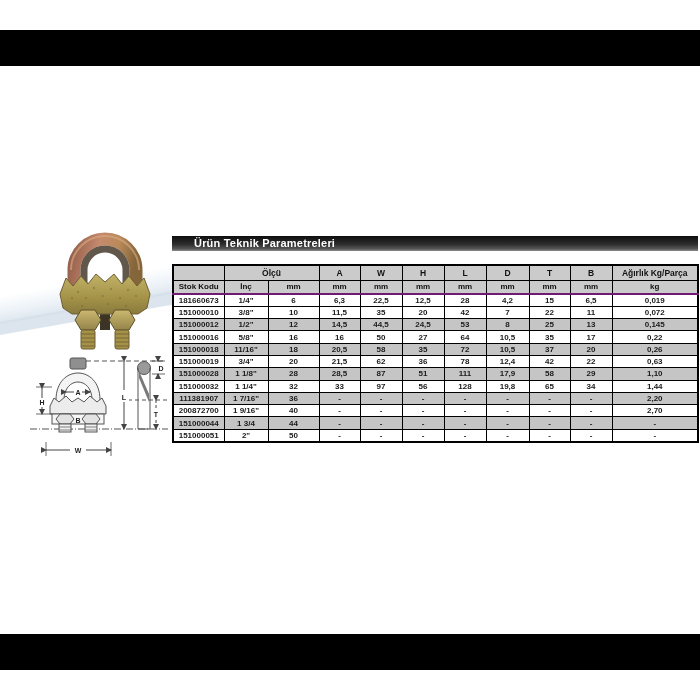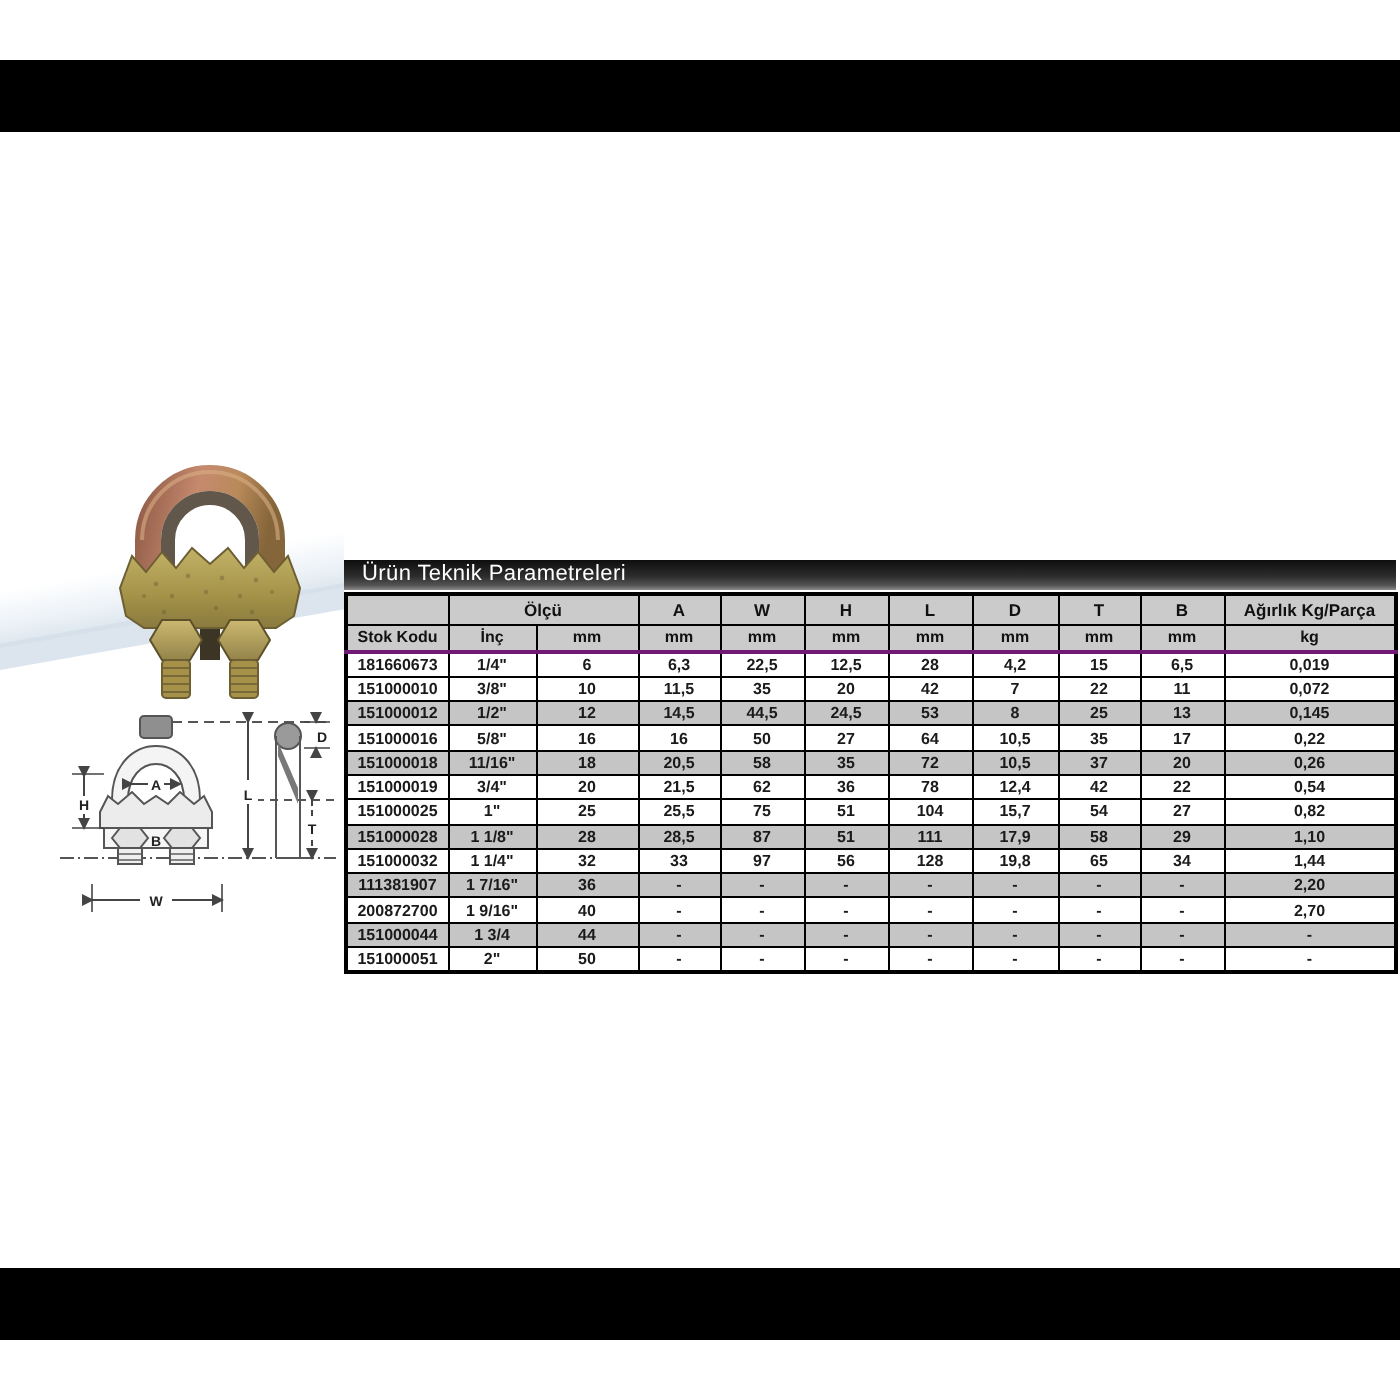--- a/index.html
+++ b/index.html
@@ -17,26 +17,25 @@
   .swoosh { position:absolute; transform:rotate(-10deg); }
   #swoosh-light { left:-20px; top:54px; width:220px; height:28px;
     background:linear-gradient(180deg,#ffffff 0%,#eef3f8 55%,#dde6ee 100%); }
   #swoosh-blue { left:-20px; top:80px; width:220px; height:13px; background:#d3dfe9; opacity:.8; }
   #photo-svg { position:absolute; left:48px; top:0; }
   #drawing-svg { position:absolute; left:28px; top:130px; }
 
   
   #table-area { position:absolute; left:172px; top:236px; width:526px; }
   #table-title {
-    height:15px; line-height:14px; padding-left:9px; letter-spacing:.2px;
-    font-size:11px; font-weight:normal; color:#fff;
+    height:15px; line-height:14px; padding-left:22px; letter-spacing:.2px;
+    font-size:11px; font-weight:bold; color:#fff;
     background:linear-gradient(180deg,#0e0e0e 0%,#2d2d2d 55%,#555 85%,#8a8a8a 100%);
-    margin-top:44px;
   }
-  table { border-collapse:collapse; table-layout:fixed; width:526px; margin-top:1px;
+  table { border-collapse:collapse; table-layout:fixed; width:526px; margin-top:13px;
           border:2px solid #000; }
   th,td { border:1px solid #000; text-align:center; vertical-align:middle;
           font-size:8px; font-weight:bold; white-space:nowrap; overflow:hidden; padding:0; }
   thead th { background:#cbcbcb; }
   thead tr.h1 th { height:15px; font-size:8.5px; }
   thead tr.h2 th { height:14px; border-bottom:2px solid #701a75; }
   tbody td { height:12.3px; background:#fff; color:#1a1a1a; }
   tbody tr.alt td { background:#c5c5c5; }
 
   svg text { font-family:"Liberation Sans", sans-serif; font-weight:bold; fill:#222; }
@@ -279,34 +278,21 @@
           <td>151000019</td>
           <td>3/4"</td>
           <td>20</td>
           <td>21,5</td>
           <td>62</td>
           <td>36</td>
           <td>78</td>
           <td>12,4</td>
           <td>42</td>
           <td>22</td>
-          <td>0,54</td>
-        </tr>
-        <tr>
-          <td>151000025</td>
-          <td>1"</td>
-          <td>25</td>
-          <td>25,5</td>
-          <td>75</td>
-          <td>51</td>
-          <td>104</td>
-          <td>15,7</td>
-          <td>54</td>
-          <td>27</td>
-          <td>0,82</td>
+          <td>0,63</td>
         </tr>
         <tr class="alt">
           <td>151000028</td>
           <td>1 1/8"</td>
           <td>28</td>
           <td>28,5</td>
           <td>87</td>
           <td>51</td>
           <td>111</td>
           <td>17,9</td>

